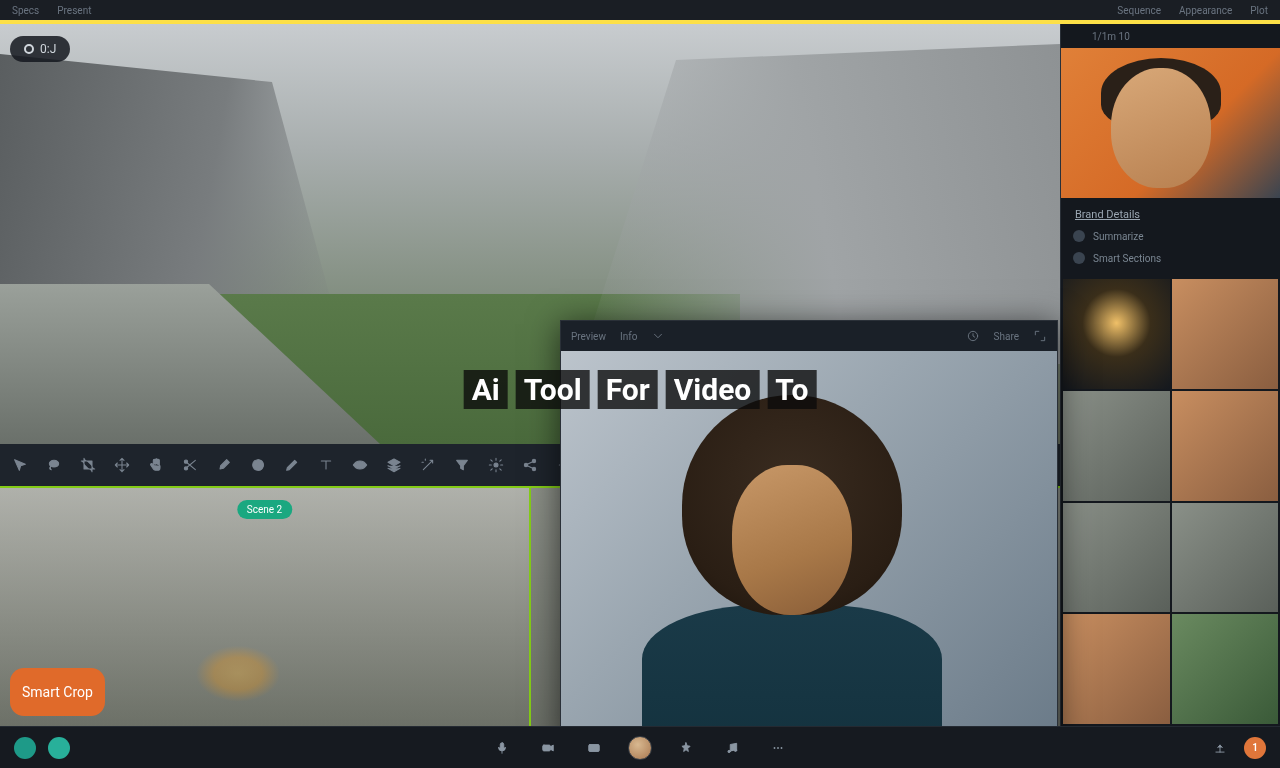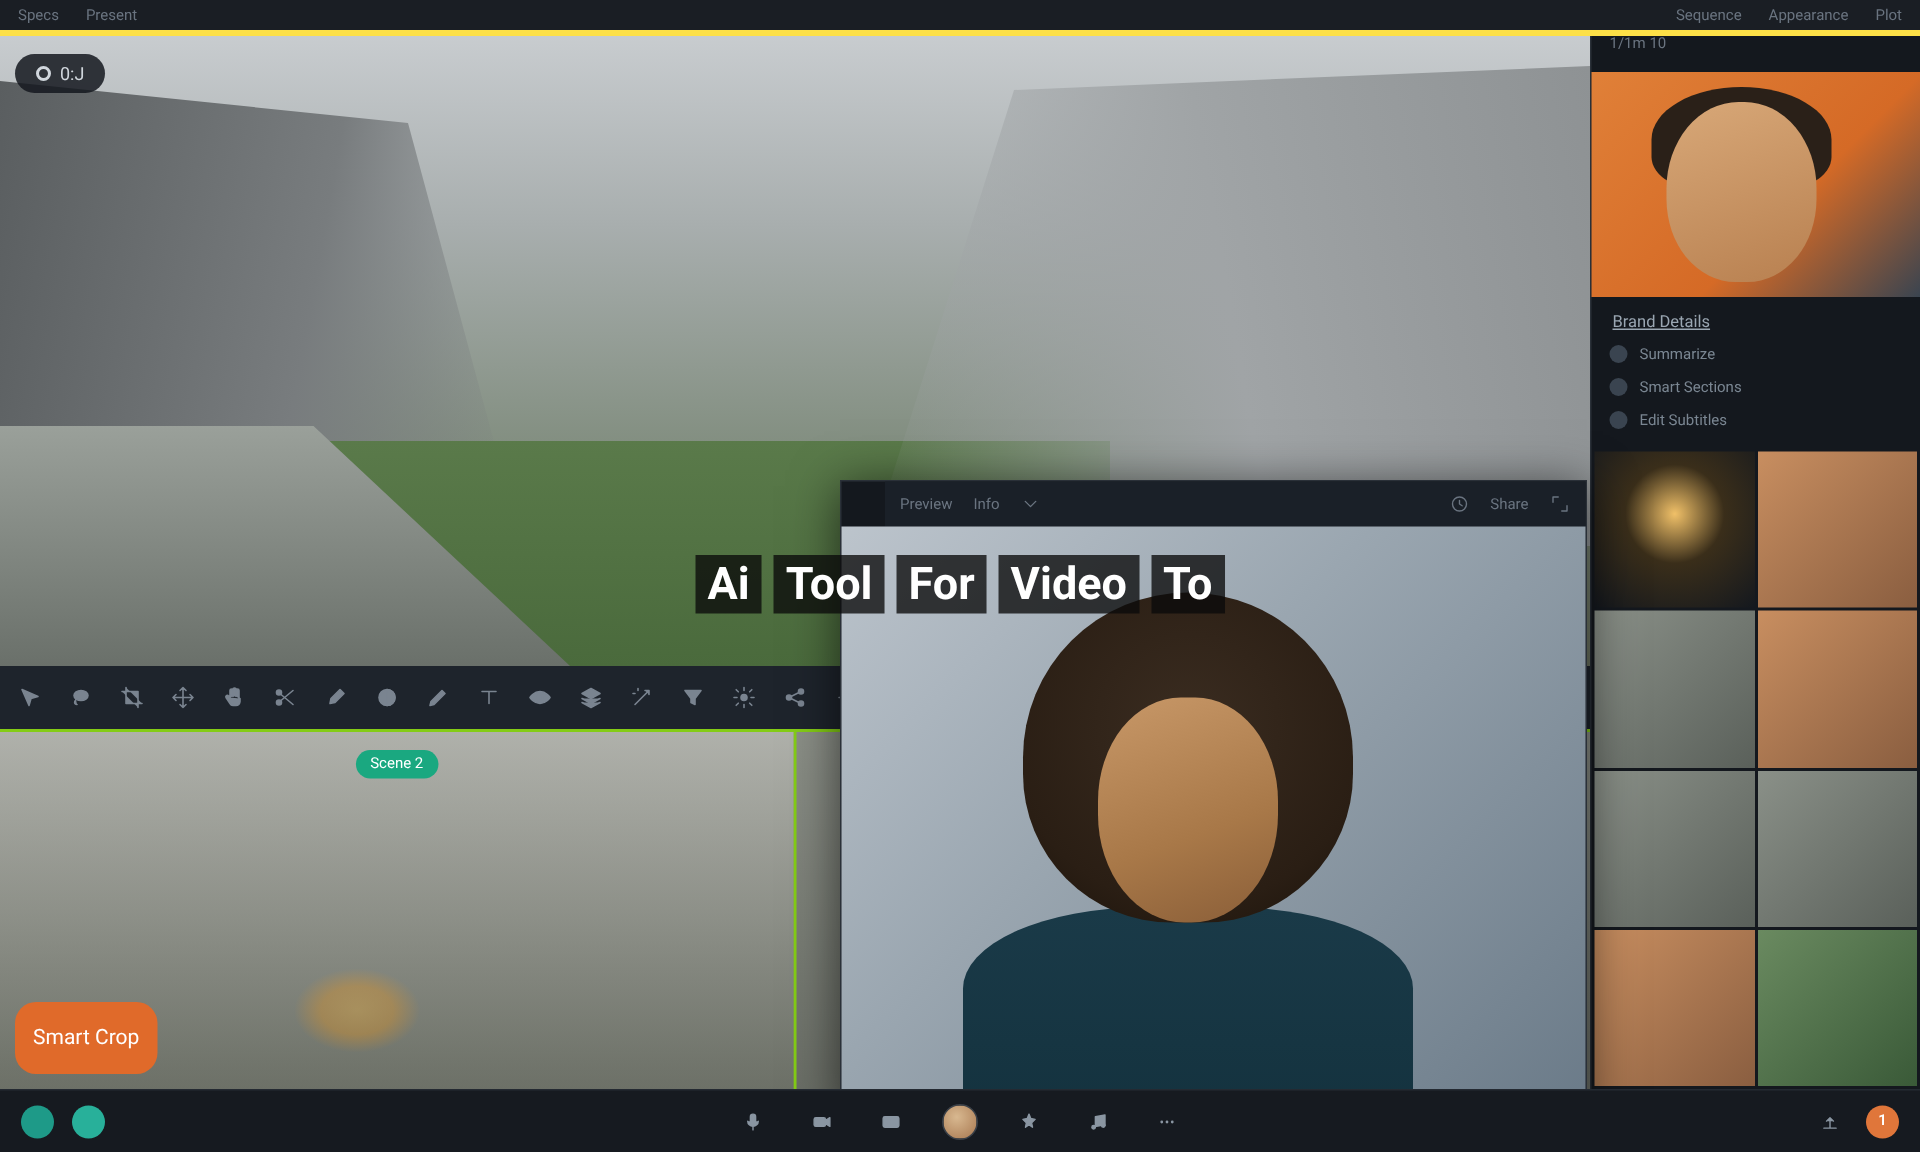--- a/index.html
+++ b/index.html
@@ -188,21 +188,20 @@
 }
 .subwin-bar {
   height: 30px;
   background: #1a2028;
   display: flex;
   align-items: center;
   padding: 0 10px;
   gap: 14px;
   font-size: 10px;
   color: #6a7480;
-  margin-left: 29px;
 }
 .subwin-bar .sep { flex: 1; }
 .subwin-bar .small-icon {
   width: 14px; height: 14px; color: #6a7480;
 }
 .subwin-content {
   flex: 1;
   background: linear-gradient(135deg, #bcc4cc 0%, #9aa6b0 40%, #6a7a88 100%);
   position: relative;
 }
@@ -237,25 +236,26 @@
 
 .sidebar {
   width: 220px;
   background: #14181e;
   border-left: 1px solid #2a3038;
   display: flex;
   flex-direction: column;
 }
 .sidebar .info-row {
   height: 24px;
-  display: flex; align-items: flex-start;
+  display: flex; align-items: center;
   padding: 0 12px;
   gap: 10px;
   font-size: 10px;
   color: #6a7480;
+  margin-left: 19px;
 }
 .sidebar .hero {
   height: 150px;
   background: linear-gradient(135deg, #e08038 0%, #d56a26 60%, #3a4450 100%);
   position: relative;
 }
 .sidebar .hero .face {
   position: absolute; left: 50px; top: 20px;
   width: 100px; height: 120px;
   background: linear-gradient(160deg, #d8a878 0%, #b88050 100%);
@@ -540,24 +540,20 @@
     <div class="section-title">Brand Details</div>
     <div class="list">
       <div class="list-item">
         <span class="bullet"></span>
         <span>Summarize</span>
       </div>
       <div class="list-item">
         <span class="bullet"></span>
         <span>Smart Sections</span>
       </div>
-      <div class="list-item">
-        <span class="bullet"></span>
-        <span>Edit Subtitles</span>
-      </div>
     </div>
     <div class="thumb-grid">
       <div class="thumb night"></div>
       <div class="thumb warm"></div>
       <div class="thumb"></div>
       <div class="thumb warm"></div>
       <div class="thumb"></div>
       <div class="thumb"></div>
       <div class="thumb warm"></div>
       <div class="thumb green"></div>

